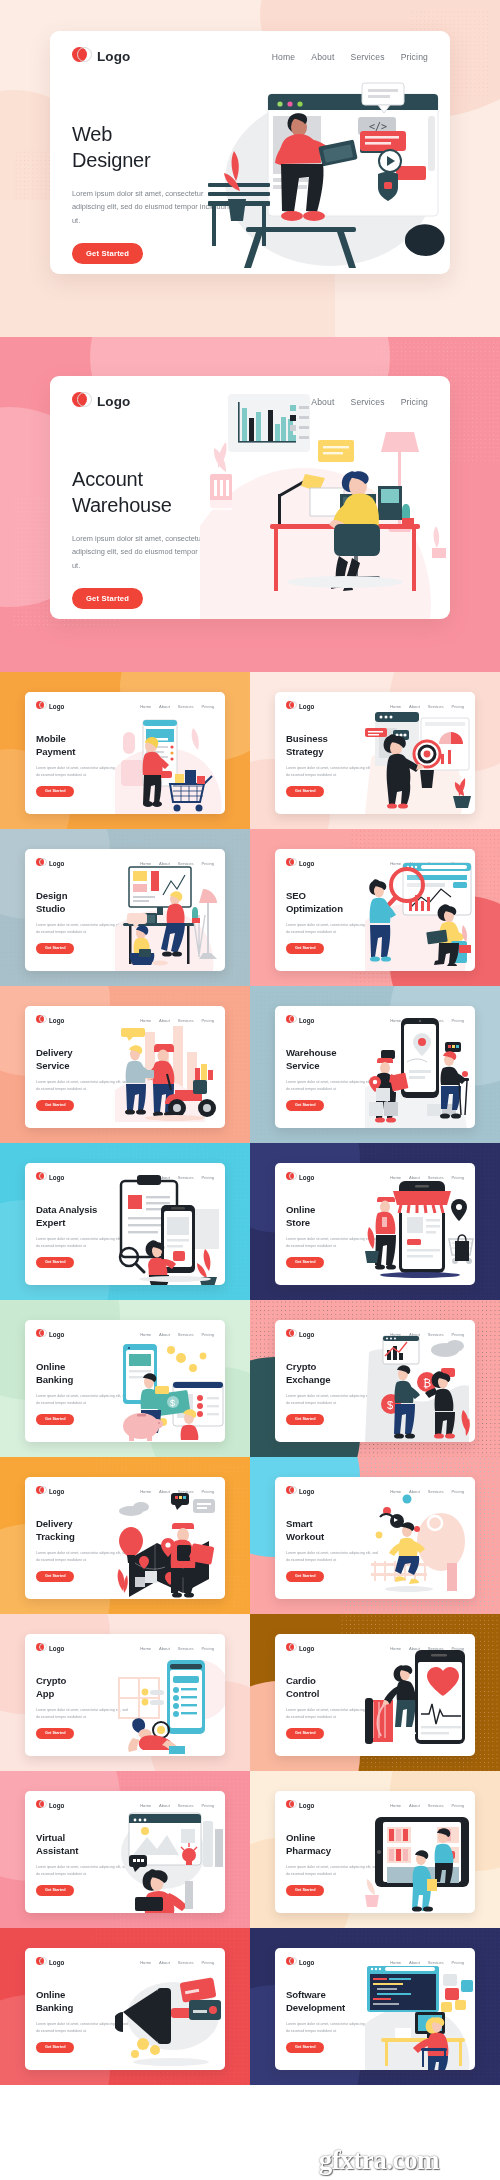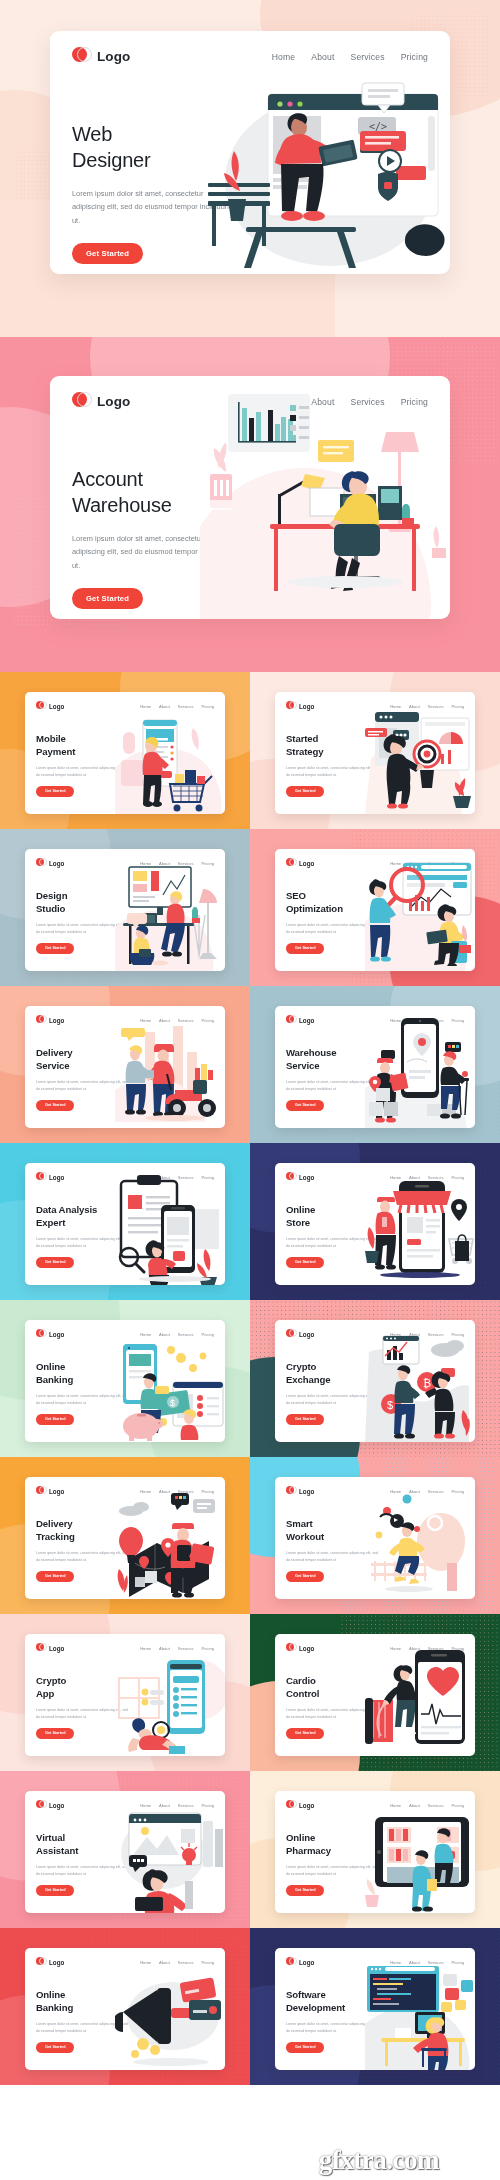--- a/index.html
+++ b/index.html
@@ -447,21 +447,21 @@
           </div>
           <div class="sc-menu">
             <span>Home</span>
             <span>About</span>
             <span>Services</span>
             <span>Pricing</span>
           </div>
         </div>
         <div class="sc-body">
           <div class="sc-title">
-            <span>Started</span><br>
+            <span>Business</span><br>
             <span>Strategy</span>
           </div>
           <div class="sc-sub">Lorem ipsum dolor sit amet, consectetur adipiscing elit, sed do eiusmod tempor incididunt ut.</div>
           <a class="sc-btn">Get Started</a>
         </div>
         <div class="sc-art">
           <svg viewBox="0 0 110 116" width="110" height="116">
             <path d="M6 60c20-20 60-22 80 0 12 14 14 36 10 56H0z" fill="#fdf1ee"></path>
             <rect x="10" y="14" width="44" height="10" rx="3" fill="#2c4a53"></rect>
             <circle cx="16" cy="19" r="1.5" fill="#fff"></circle>
@@ -1313,21 +1313,21 @@
             <ellipse cx="30" cy="94" rx="6.5" ry="5" fill="#f6c9b6"></ellipse>
             <path d="M30 96c8-2 18 0 24 4 4 3 4 8 0 10H28c-6-3-6-11 2-14z" fill="#ee4d50"></path>
             <path d="M52 100c6 2 10 6 12 8l-6 4c-4-3-8-6-11-7z" fill="#f6c9b6"></path>
             <path d="M54 106h16v8H54z" fill="#49bcd4"></path>
             <path d="M18 98c-4 4-6 10-4 14l8-2c0-4 1-8 3-10z" fill="#f6c9b6"></path>
           </svg>
         </div>
       </div>
     </div>
 
-    <div class="cell" style="background:#14532d">
+    <div class="cell" style="background:#a16207">
       <div style="position:absolute;inset:0;overflow:hidden">
         <div class="dots" style="right:0;top:0;width:160px;height:157px;color:#fab89f"></div>
         <div class="blob" style="width:160px;height:150px;left:-50px;bottom:-60px;background:#fab89f"></div>
       </div>
       <div class="cell-card">
         <div class="sc-nav">
           <div class="sc-logo">
             <span class="m">
                 <span class="c1"></span>
                 <span class="c2"></span>

